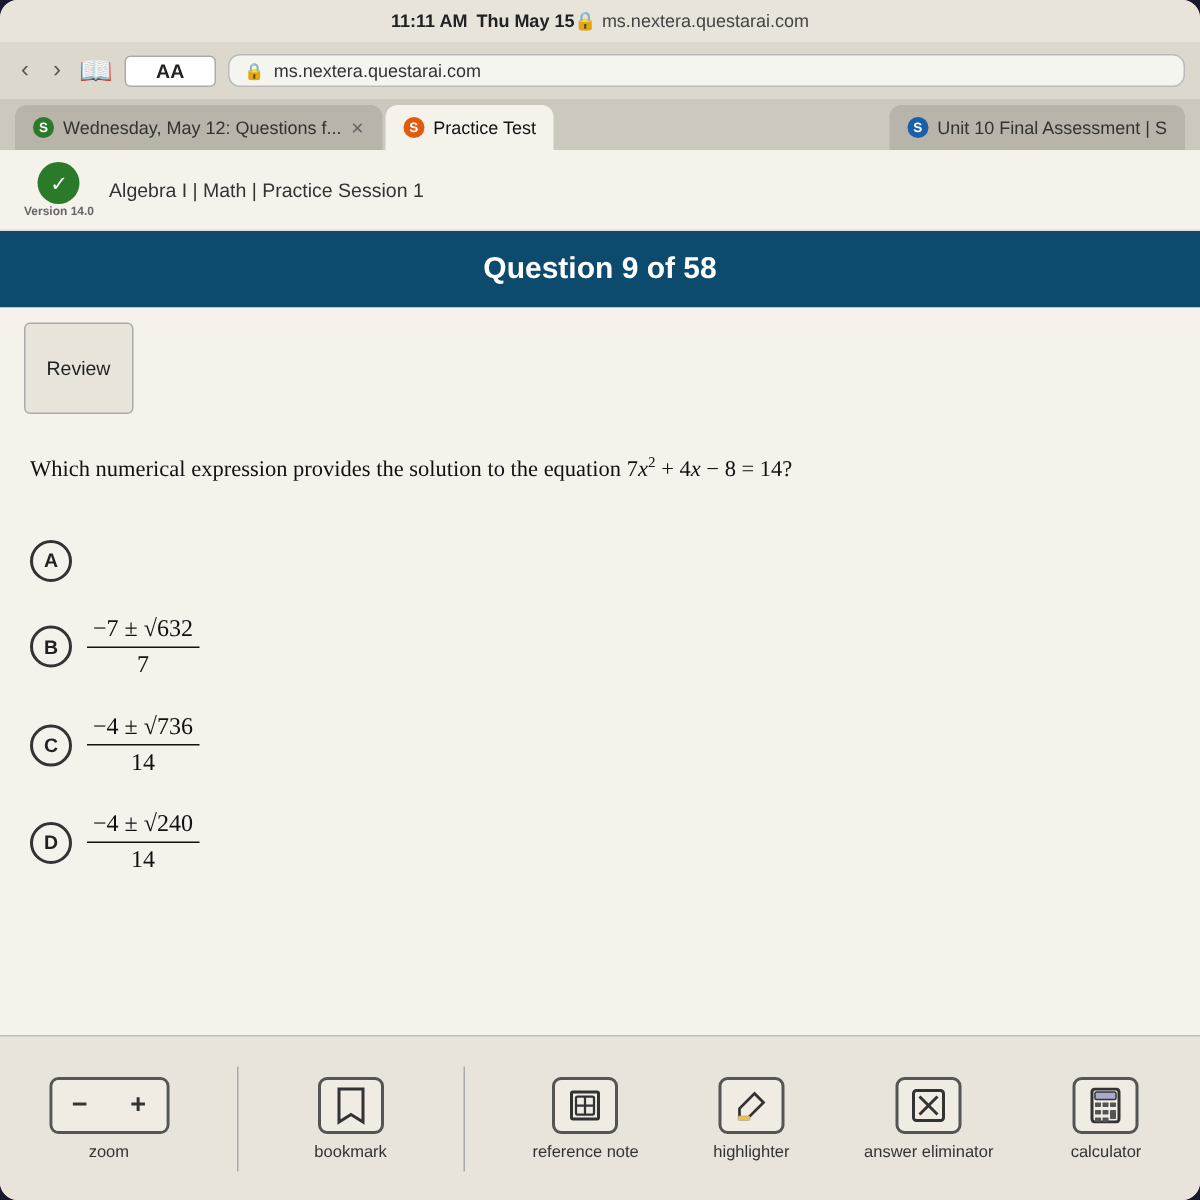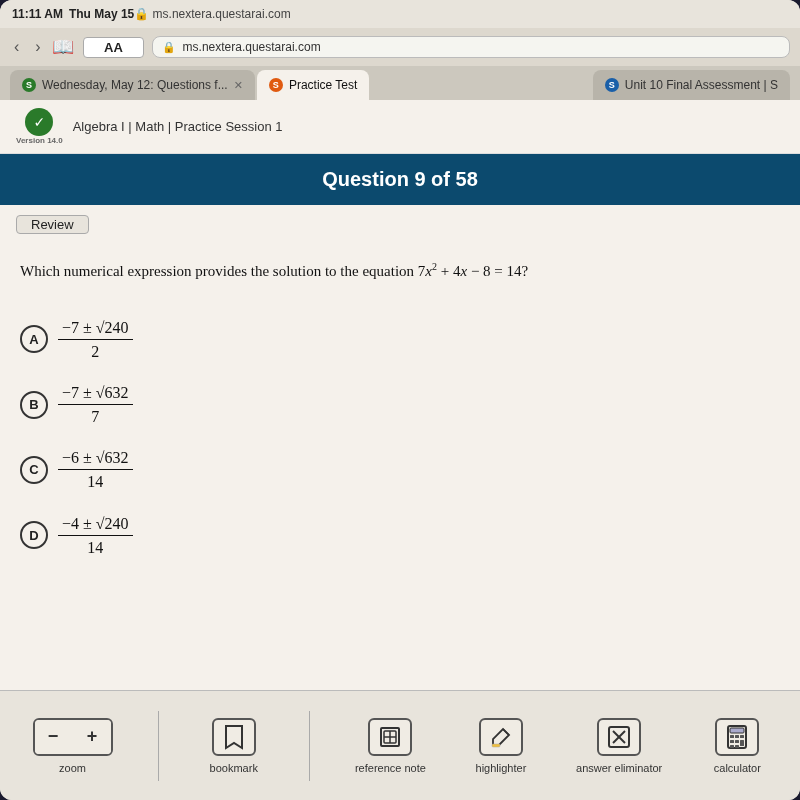--- a/index.html
+++ b/index.html
@@ -21,21 +21,21 @@
       border-radius: 12px;
       overflow: hidden;
     }
 
     
     .status-bar {
       background: #e8e4dc;
       padding: 4px 12px;
       display: flex;
       align-items: center;
-      justify-content: flex-start;
+      justify-content: center;
       font-size: 12px;
       color: #222;
       height: 28px;
     }
 
     .status-left {
       display: flex;
       align-items: center;
       gap: 6px;
       font-weight: 600;
@@ -213,21 +213,21 @@
     
     .review-row {
       padding: 10px 16px;
       background: #f5f1eb;
     }
 
     .review-btn {
       background: #e8e4dc;
       border: 1px solid #aaa;
       border-radius: 4px;
-      padding: 1px 14px;
+      padding: 22px 14px;
       font-size: 13px;
       color: #222;
       cursor: pointer;
     }
 
     
     .question-content {
       padding: 16px 20px 20px 20px;
       background: #f5f1eb;
     }
@@ -429,38 +429,34 @@
       <button class="review-btn">Review</button>
     </div>
 
     <div class="question-content">
       <div class="question-text equation-display">
         Which numerical expression provides the solution to the equation 7<i>x</i><sup>2</sup> + 4<i>x</i> − 8 = 14?
       </div>
 
       <div class="answer-option">
         <div class="option-circle">A</div>
-        <div class="fraction equation-display">
-          <div class="numerator">−7 ± √240</div>
-          <div class="denominator">2</div>
-        </div>
       </div>
 
       <div class="answer-option">
         <div class="option-circle">B</div>
         <div class="fraction equation-display">
           <div class="numerator">−7 ± √632</div>
           <div class="denominator">7</div>
         </div>
       </div>
 
       <div class="answer-option">
         <div class="option-circle">C</div>
         <div class="fraction equation-display">
-          <div class="numerator">−6 ± √632</div>
+          <div class="numerator">−4 ± √736</div>
           <div class="denominator">14</div>
         </div>
       </div>
 
       <div class="answer-option">
         <div class="option-circle">D</div>
         <div class="fraction equation-display">
           <div class="numerator">−4 ± √240</div>
           <div class="denominator">14</div>
         </div>

